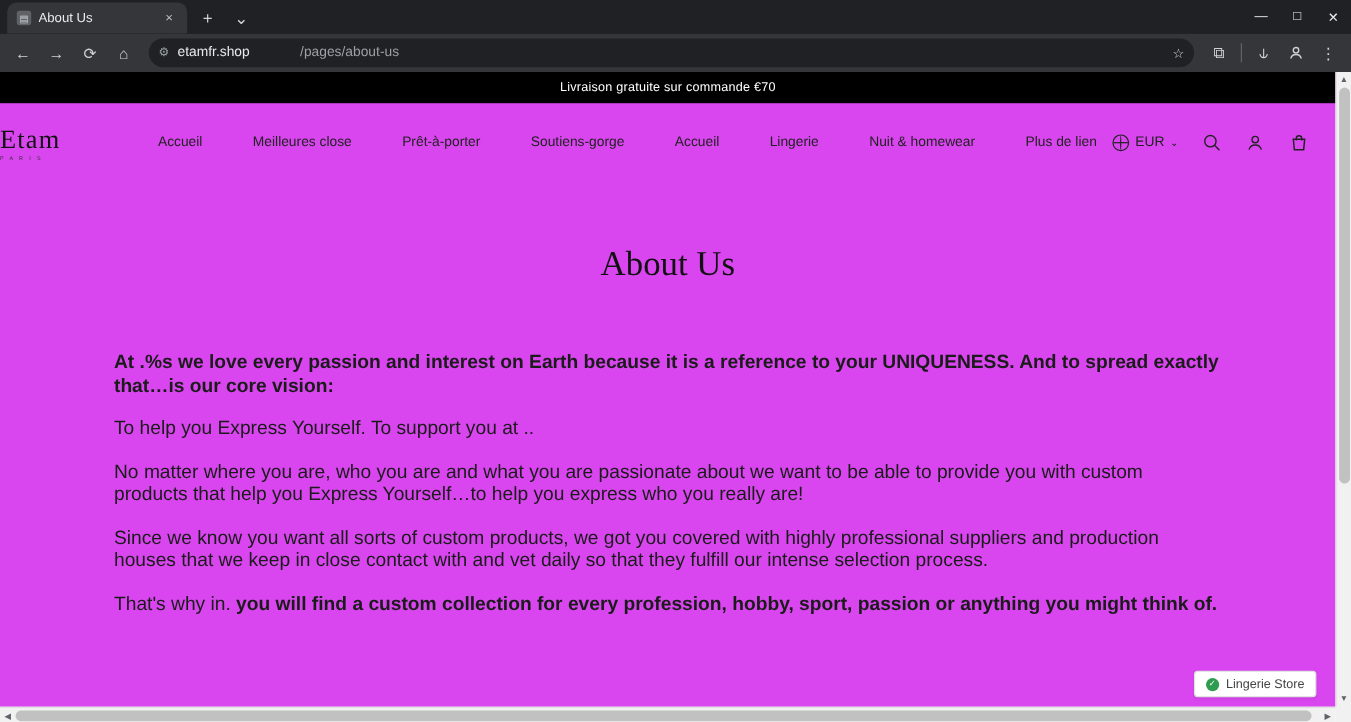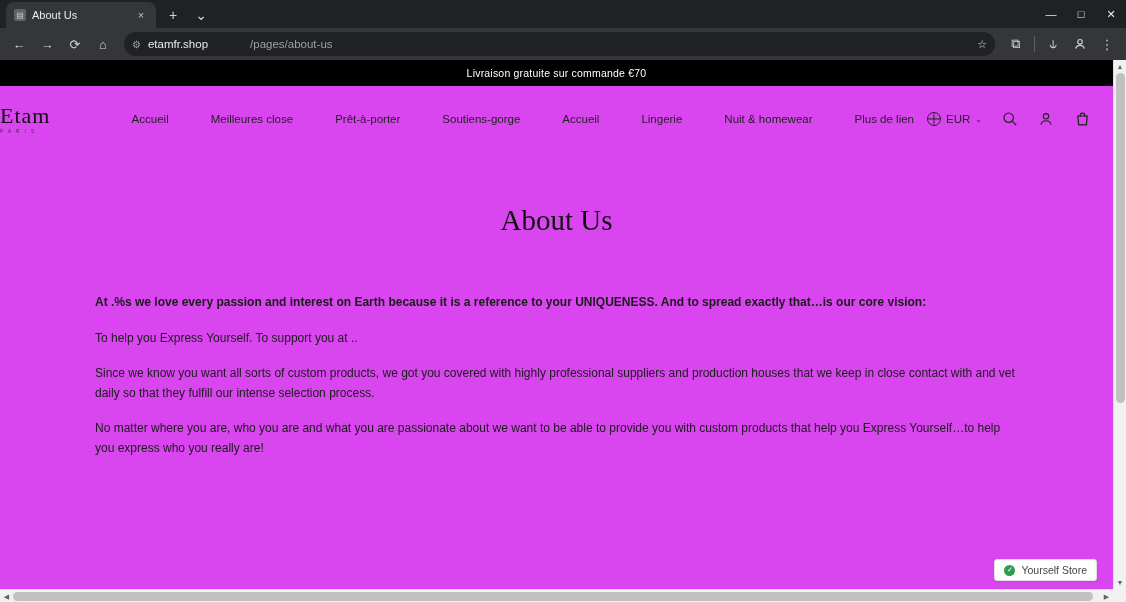--- a/index.html
+++ b/index.html
@@ -184,21 +184,21 @@
   h1.page-title {
     font-family: "Liberation Serif", serif;
     font-weight: 400;
     font-size: 29px;
     color: #111;
     text-align: center;
     margin: 52px 0 0 0;
   }
   .body-copy { margin-top: 56px; }
   .body-copy p {
-    font-size: 12px;
+    font-size: 16px;
     line-height: 19.5px;
     color: #1b1b1b;
     margin: 0 0 16px 0;
   }
   .body-copy p.strong { font-weight: bold; }
   .body-copy p .b { font-weight: bold; }
 
   .trusted {
     position: absolute;
     right: 16px; bottom: 8px;
@@ -341,28 +341,29 @@
           </div>
         </div>
       </header>
 
       <div class="content">
         <h1 class="page-title">About Us</h1>
 
         <div class="body-copy">
           <p class="strong">At .%s we love every passion and interest on Earth because it is a reference to your UNIQUENESS. And to spread exactly that…is our core vision:</p>
           <p>To help you Express Yourself. To support you at ..</p>
+          <p>No matter where you are, who you are and what you are passionate about we want to be able to provide you with custom products that help you Express Yourself…to help you express who you really are!</p>
           <p>Since we know you want all sorts of custom products, we got you covered with highly professional suppliers and production houses that we keep in close contact with and vet daily so that they fulfill our intense selection process.</p>
-          <p>No matter where you are, who you are and what you are passionate about we want to be able to provide you with custom products that help you Express Yourself…to help you express who you really are!</p>
+          <p><span>That's why in. </span><span class="b">you will find a custom collection for every profession, hobby, sport, passion or anything you might think of.</span></p>
         </div>
       </div>
 
       <div class="trusted">
         <span class="check">✓</span>
-        <span>Yourself Store</span>
+        <span>Lingerie Store</span>
       </div>
     </div>
 
     <div class="vscroll">
       <div class="arrow">▲</div>
       <div class="vthumb"></div>
       <div class="arrow bot">▼</div>
     </div>
     <div class="hscroll">
       <div class="arrow left">◀</div>

